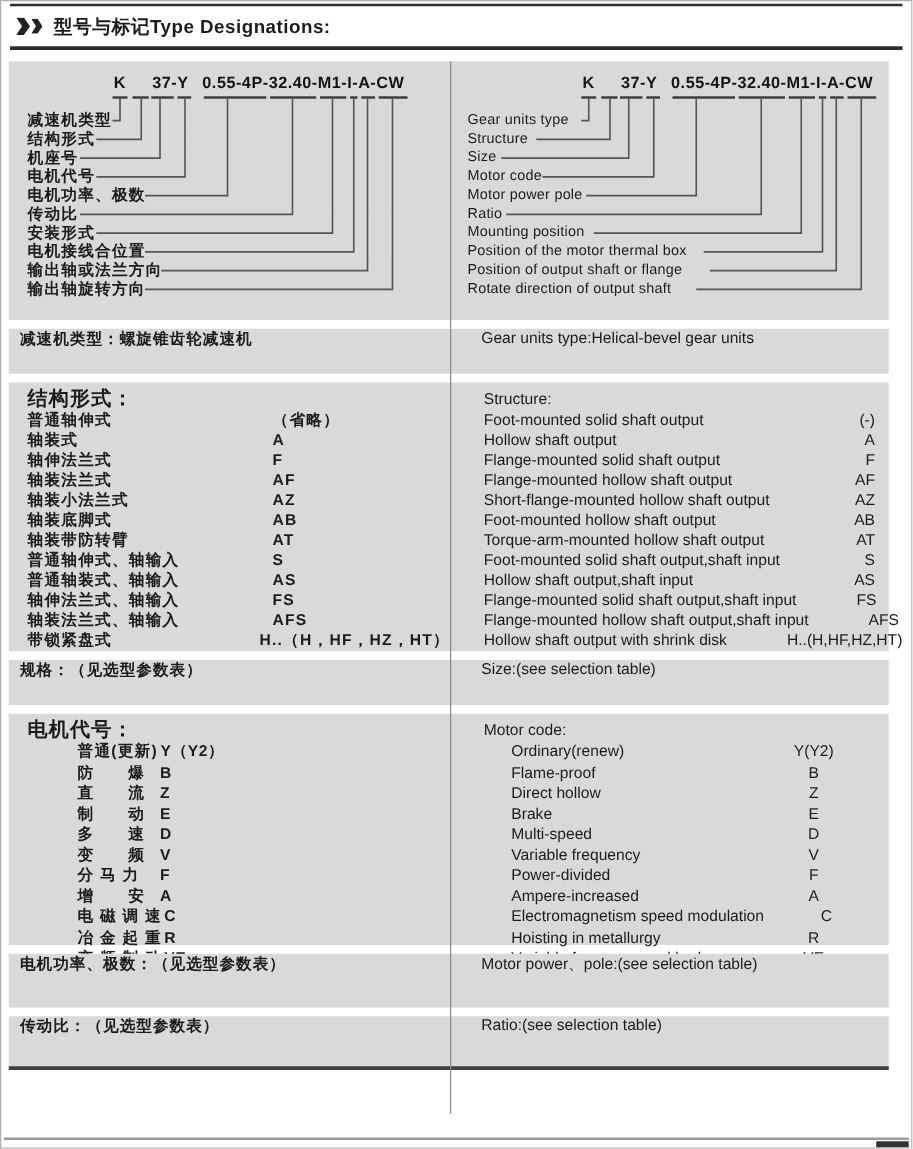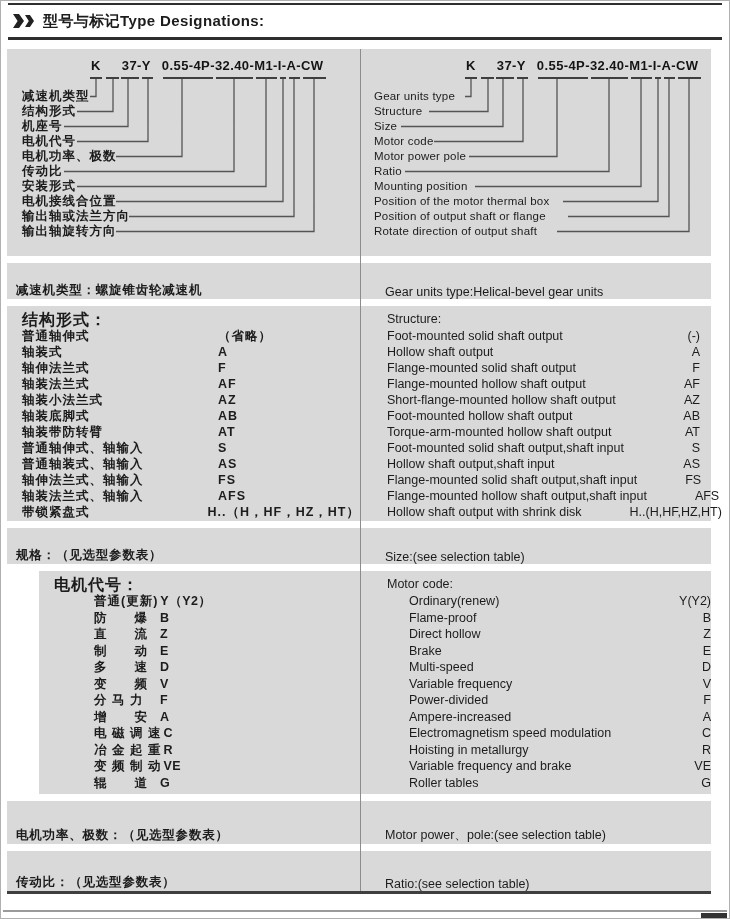--- a/index.html
+++ b/index.html
@@ -33,48 +33,48 @@
   .code .g1{margin-right:21px;letter-spacing:.4px;}
   .code .g2{margin-right:11px;letter-spacing:.4px;}
   .code .g3{letter-spacing:.4px;}
   .dsvg{position:absolute;left:0;top:0;}
   .dlabels{position:absolute;top:40px;left:0;right:0;}
   .dlabel{height:15px;line-height:15px;white-space:nowrap;}
   .dcol.l .dlabel{padding-left:15px;font-weight:bold;font-size:12.5px;letter-spacing:1px;}
   .dcol.r .dlabel{padding-left:14px;font-size:11.5px;letter-spacing:.2px;}
 
   
-  .s-line{display:flex;align-items:flex-end;}
+  .s-line{display:flex;align-items:flex-start;}
   .h36{height:36px;} .h43{height:43px;}
   .lcell{width:353px;box-sizing:border-box;padding-left:9px;font-weight:bold;
          font-size:12.5px;letter-spacing:.8px;white-space:nowrap;}
   .rcell{width:333px;box-sizing:border-box;padding-left:25px;font-size:12.5px;white-space:nowrap;}
 
   
   .s-list{display:flex;padding-top:5px;}
   .s-struct{height:215px;}
-  .s-motor{height:223px;margin-left:32px;}
+  .s-motor{height:185px;}
   .lscol{width:353px;box-sizing:border-box;}
   .rscol{width:351px;box-sizing:border-box;}
   .lt{height:17px;line-height:17px;padding-left:15px;font-weight:bold;font-size:16px;letter-spacing:1px;}
   .rt{height:17px;line-height:17px;padding-left:27px;font-size:12.5px;}
   .srow{height:16px;line-height:16px;display:flex;font-size:12.5px;white-space:pre;}
   .lscol .srow{font-weight:bold;}
   .lscol .srow .nm{padding-left:15px;width:211px;box-sizing:border-box;letter-spacing:1px;overflow:hidden;}
   .lscol .srow .cd{letter-spacing:1px;}
   .rscol .srow{padding:0 11px 0 27px;gap:48px;}
   .rscol .srow .nm{flex:1;}
   .rscol .srow .cd{text-align:right;}
   .mrow{height:16.5px;line-height:16.5px;font-size:12.5px;white-space:pre;}
   .lscol .mrow{padding-left:55px;font-weight:bold;}
   .lscol .mrow .nm{display:inline-block;min-width:64px;letter-spacing:1px;}
   .lscol .mrow .cd{margin-left:2px;letter-spacing:.5px;}
   .rscol .mrow{display:flex;padding-left:49px;}
   .rscol .mrow .nm{flex:1;}
-  .rscol .mrow .cd{width:120px;text-align:right;}
+  .rscol .mrow .cd{width:120px;text-align:center;}
 
   
   .pb-line{position:absolute;left:2px;right:2px;bottom:6px;height:2px;background:#9a9a9a;}
   .corner{position:absolute;right:2px;bottom:0;width:26px;height:5px;background:#333;}
   svg path{fill:none;}
 </style>
 </head>
 <body>
 
 <div class="page">

